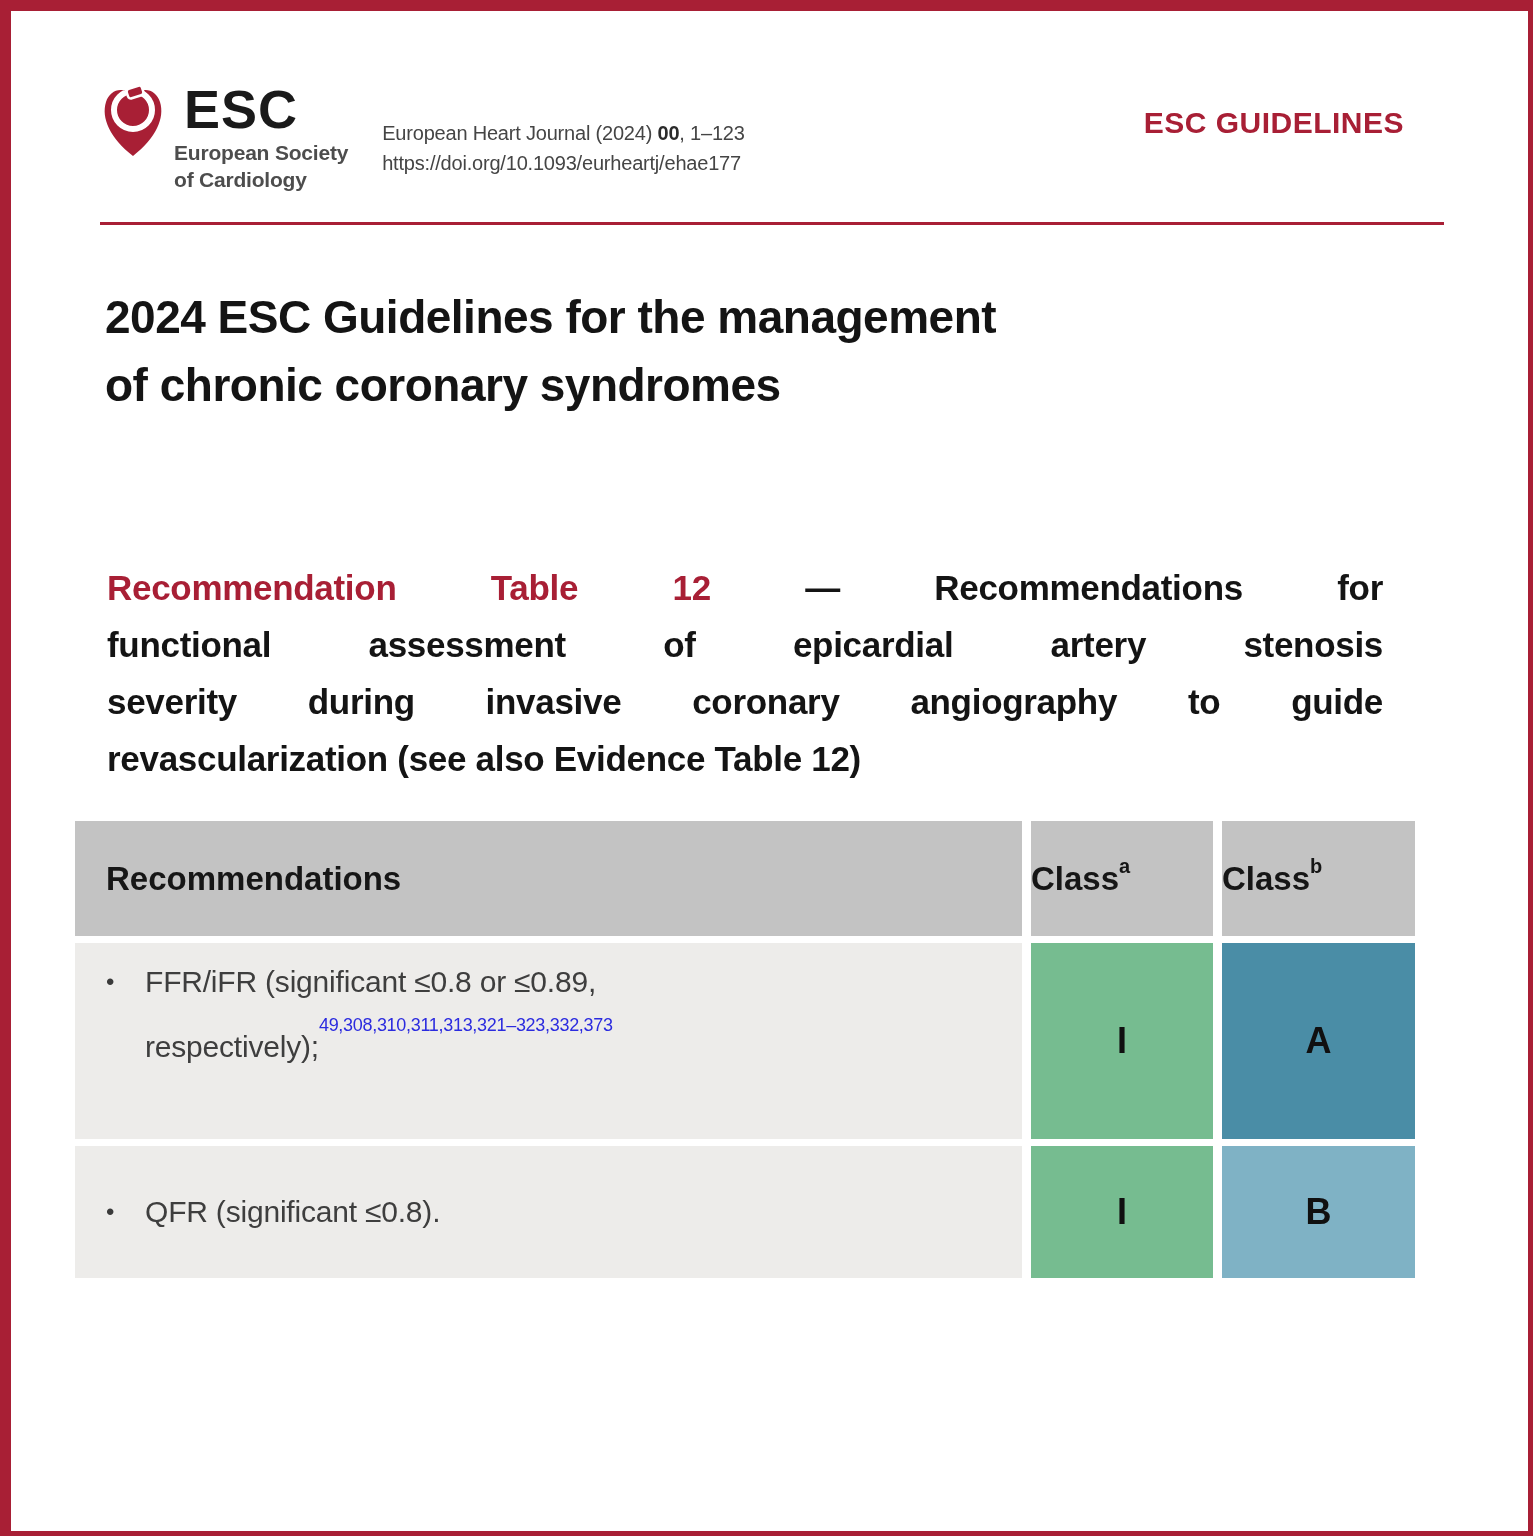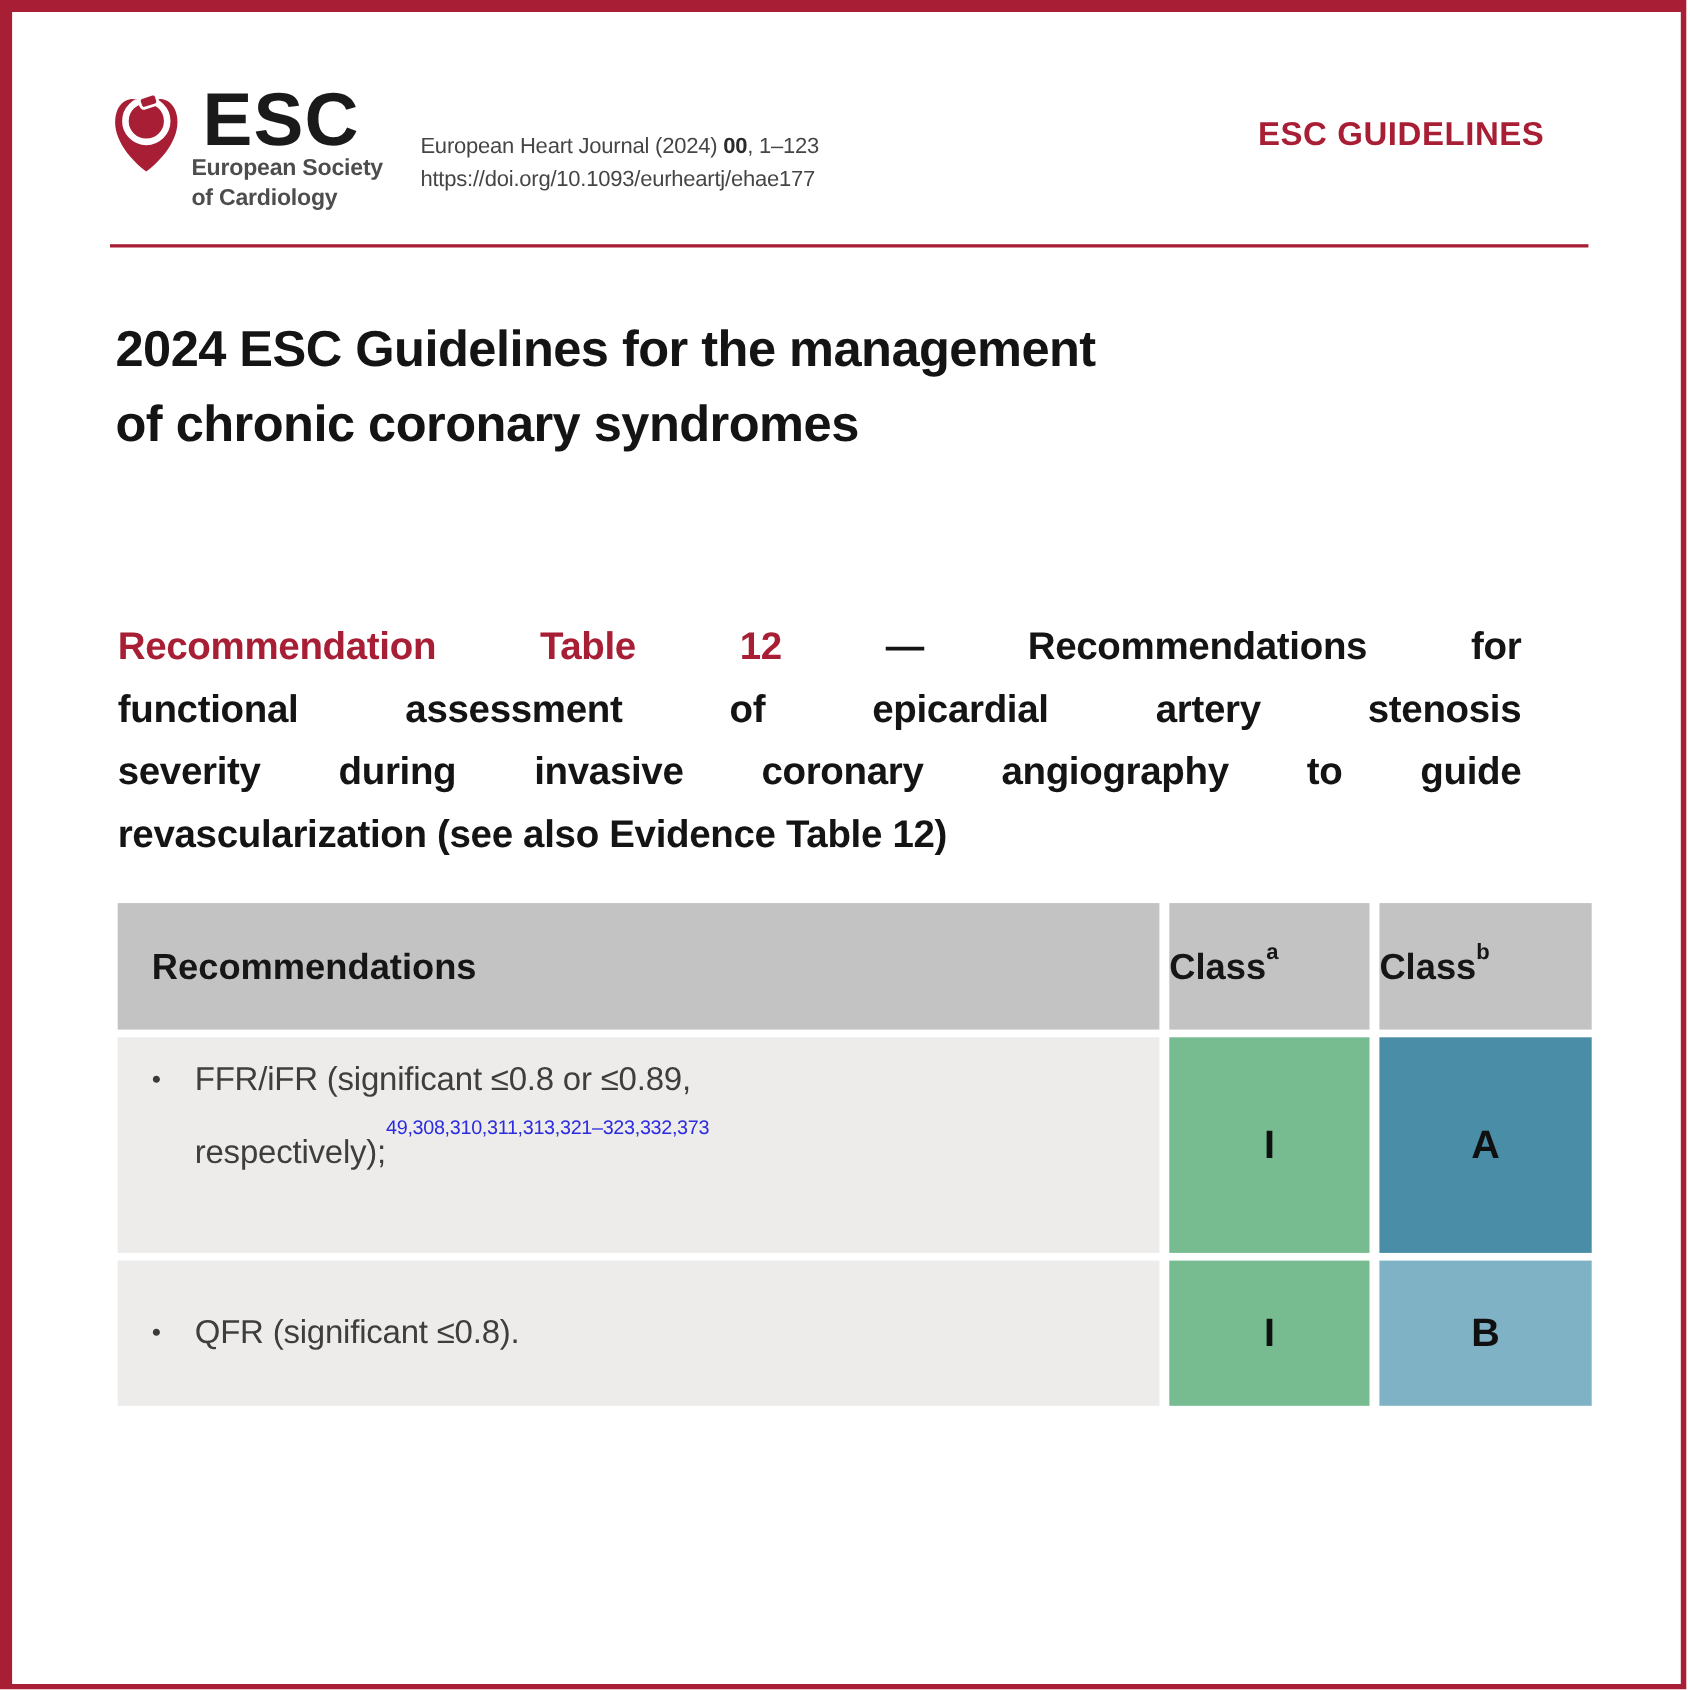--- a/index.html
+++ b/index.html
@@ -30,21 +30,21 @@
   }
   
   .header{
     display:flex; justify-content:space-between; align-items:flex-start;
     margin:80px 132px 0 100px;
   }
   .header-left{display:flex; align-items:flex-start;}
   .logo{display:flex; align-items:flex-start;}
   .logo-text{display:flex; flex-direction:column; margin-left:8px;}
   .logo-esc{
-    font-size:68px; font-weight:bold; color:#1a1a1a; line-height:58px; letter-spacing:1px;
+    font-size:54px; font-weight:bold; color:#1a1a1a; line-height:58px; letter-spacing:1px;
     padding-left:10px;
   }
   .logo-org{
     font-size:21px; color:#4D4D4D; line-height:25px; margin-top:2px; letter-spacing:-0.2px;font-weight:bold;
   }
   .journal-info{
     margin-left:34px; margin-top:38px;
     font-size:20px; color:#454545; line-height:30px; letter-spacing:-0.2px;
   }
   .journal-bold{font-weight:bold; color:#2b2b2b;}
@@ -67,21 +67,21 @@
   .caption{
     margin:140px 153px 0 107px;
     font-size:35px; font-weight:bold; color:var(--ink);
     line-height:57px; letter-spacing:-0.3px;
   }
   .caption .jline{text-align:justify; text-align-last:justify;}
   .caption .lastline{text-align:left;}
   .caption .red{color:var(--red);}
   
   .rec-table{
-    margin:34px 0 0 107px;
+    margin:34px 0 0 75px;
     width:1340px;
     display:grid;
     grid-template-columns:947px 182px 193px;
     grid-template-rows:115px 196px 132px 58px;
     column-gap:9px; row-gap:7px;
   }
   .th{
     background:var(--header-gray);
     display:flex; align-items:center;
     font-size:33px; font-weight:bold; color:#161616;

